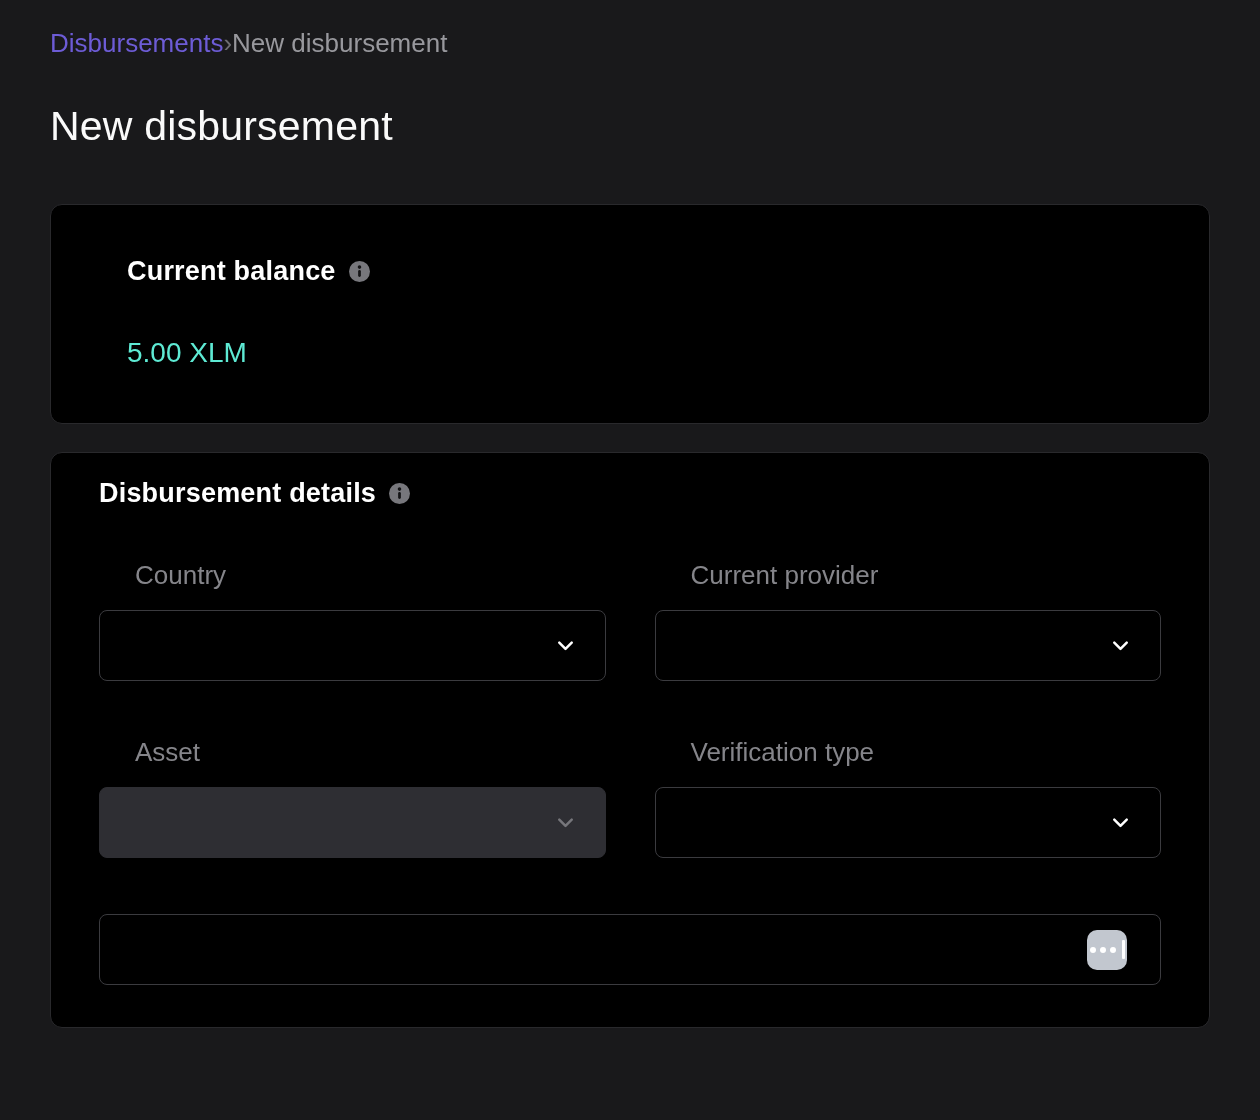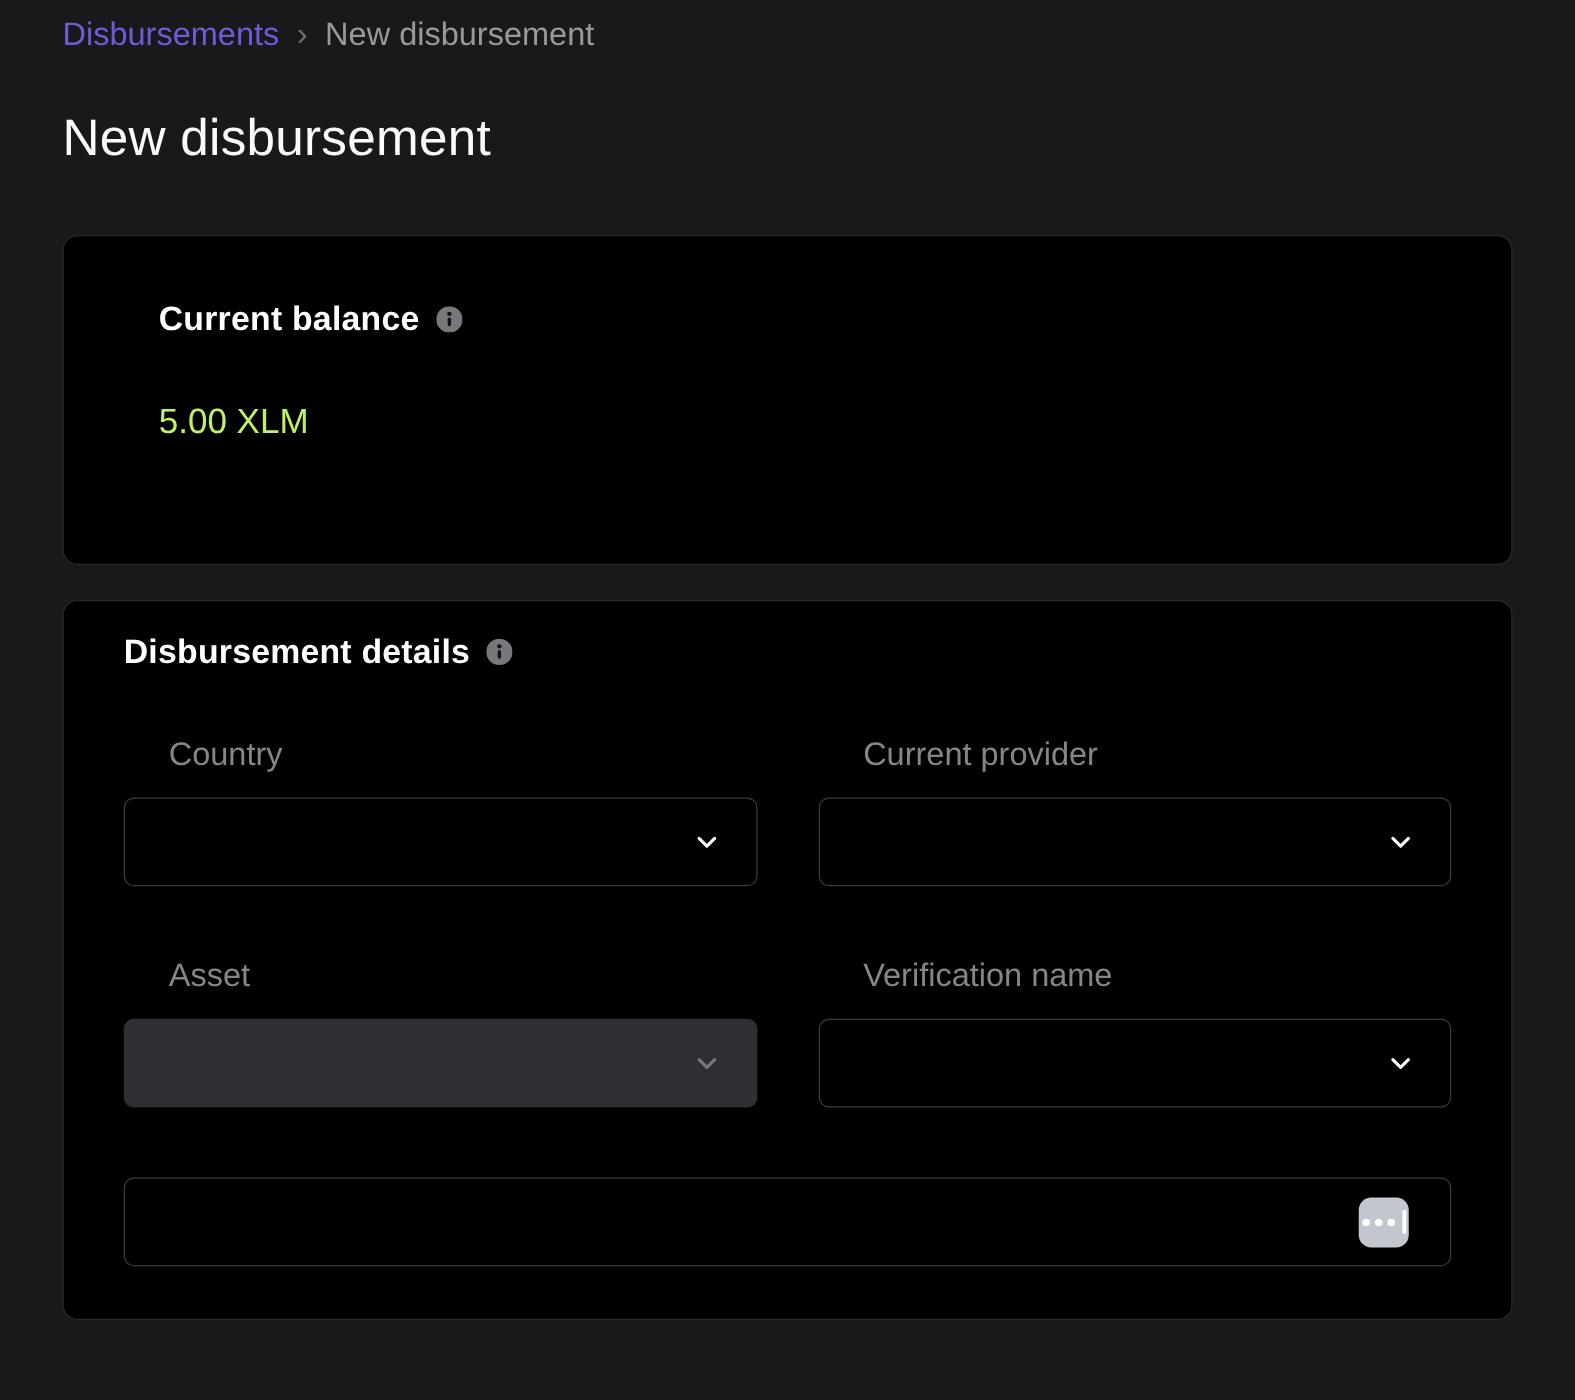--- a/index.html
+++ b/index.html
@@ -7,22 +7,22 @@
     width: 1260px; height: 1120px;
     background: #19191B;
     font-family: "Liberation Sans", "DejaVu Sans", sans-serif;
     overflow: hidden;
     color: #FFFFFF;
   }
   .page { padding: 0 50px; }
 
   
   .breadcrumb {
-    padding-top: 12px;
-    display: flex; align-items: center; gap: 14px;
+    padding-top: 28px;
+    display: flex; align-items: center; 
     font-size: 26px; line-height: 30px;
   }
   .bc-link { color: #6D5CD6; text-decoration: none; cursor: pointer; }
   .bc-sep { color: #6E6E73; font-size: 26px; }
   .bc-current { color: #98989D; }
 
   
   .page-title {
     margin-top: 44px;
     font-size: 41px; line-height: 48px;
@@ -30,35 +30,35 @@
     letter-spacing: 0.2px;
   }
 
   
   .card {
     width: 1160px;
     background: #000000;
     border: 1px solid #29292C;
     border-radius: 12px;
   }
-  .balance-card { margin-top: 54px; height: 264px; padding: 50px 48px 0 76px; }
+  .balance-card { margin-top: 54px; height: 220px; padding: 50px 48px 0 76px; }
   .details-card { margin-top: 28px; padding: 24px 48px 42px 48px; }
 
   .card-title-row { display: flex; align-items: center; gap: 13px; }
   .card-title {
     font-size: 27px; line-height: 33px;
     font-weight: 600; color: #FFFFFF;
     letter-spacing: 0.2px;
   }
   .info-icon { display: inline-flex; cursor: pointer; flex: none; }
 
   .balance-value {
     margin-top: 48px;
     font-size: 28px; line-height: 34px;
-    font-weight: 400; color: #bef264;
+    font-weight: 400; color: #5eead4;
   }
 
   
   .form-grid {
     margin-top: 50px;
     display: grid;
     grid-template-columns: 1fr 1fr;
     column-gap: 49px;
     row-gap: 56px;
   }
@@ -186,21 +186,21 @@
           <span class="select-value"></span>
           <span class="chevron">
             <svg width="23" height="23" viewBox="0 0 24 24">
                 <path d="M5.5 9l6.5 6.5L18.5 9" fill="none" stroke="currentColor" stroke-width="2.6" stroke-linecap="round" stroke-linejoin="round"></path>
               </svg>
           </span>
         </div>
       </div>
 
       <div class="form-group">
-        <label class="field-label">Verification name</label>
+        <label class="field-label">Verification type</label>
         <div class="select-box">
           <span class="select-value"></span>
           <span class="chevron">
             <svg width="23" height="23" viewBox="0 0 24 24">
                 <path d="M5.5 9l6.5 6.5L18.5 9" fill="none" stroke="currentColor" stroke-width="2.6" stroke-linecap="round" stroke-linejoin="round"></path>
               </svg>
           </span>
         </div>
       </div>
 

